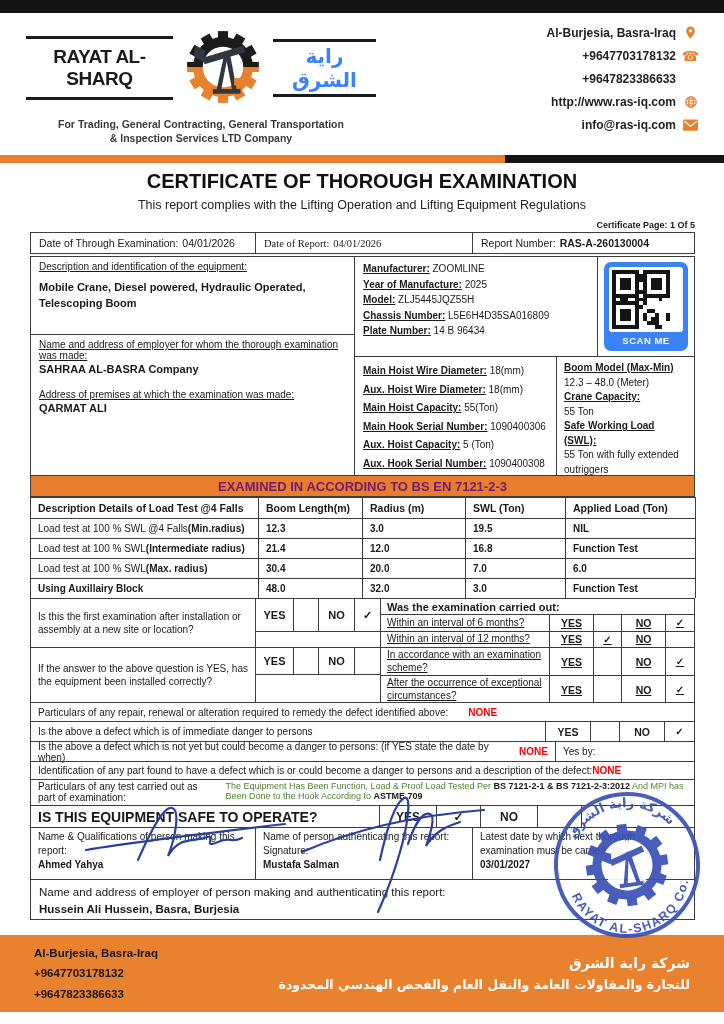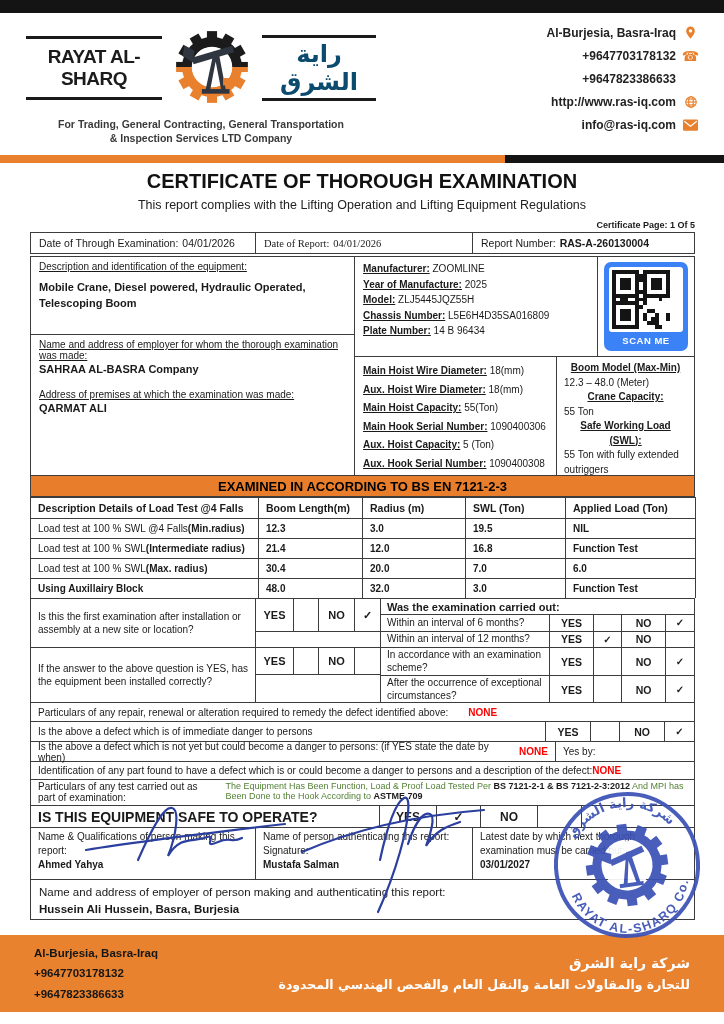--- a/index.html
+++ b/index.html
@@ -6,21 +6,21 @@
   .page{width:724px;height:1024px;position:relative;background:#fff;margin:0 auto;
         font-family:"Liberation Sans",sans-serif;color:#1a1a1a;overflow:hidden;font-size:10px;}
   
   .topbar{height:13px;background:#141414;}
   .header{display:flex;justify-content:space-between;align-items:flex-start;
           height:142px;padding:8px 26px 0 26px;box-sizing:border-box;}
   .logo-block{width:350px;text-align:center;}
   .logo-row{display:flex;align-items:center;justify-content:center;gap:4px;}
   .brand-en{font-weight:bold;font-size:19px;letter-spacing:-.5px;color:#1b1b1b;
             border-top:3px solid #1b1b1b;border-bottom:3px solid #1b1b1b;padding:7px 2px;}
-  .brand-ar{font-family:"DejaVu Sans",sans-serif;direction:rtl;font-weight:bold;font-size:24px;color:#0c4a6e;
+  .brand-ar{font-family:"DejaVu Sans",sans-serif;direction:rtl;font-weight:bold;font-size:20px;color:#3b82f6;
             border-top:3px solid #1b1b1b;border-bottom:3px solid #1b1b1b;padding:2px 2px;}
   .tagline{font-weight:bold;font-size:10.5px;color:#3a3a3a;line-height:1.35;margin-top:2px;}
   .contacts{display:flex;flex-direction:column;align-items:flex-end;gap:9px;margin-top:4px;}
   .contact-line{display:flex;align-items:center;gap:7px;font-weight:bold;font-size:12px;color:#222;}
   .contact-ic{width:15px;display:inline-flex;justify-content:center;}
   .phone-glyph{color:#E8802D;font-size:14px;font-family:"DejaVu Sans",sans-serif;line-height:1;}
   .divider{display:flex;height:8px;}
   .divider .d-orange{width:505px;background:#E8802D;}
   .divider .d-black{flex:1;background:#141414;}
   
@@ -44,31 +44,31 @@
   .mt-left .cell2{height:140px;padding:4px 8px;box-sizing:border-box;}
   .mt-right{width:340px;display:flex;flex-direction:column;}
   .mt-top{display:flex;height:100px;border-bottom:1px solid #3c3c3c;box-sizing:border-box;}
   .mt-manu{width:243px;border-right:1px solid #3c3c3c;box-sizing:border-box;padding:4px 8px;line-height:1.55;}
   .mt-qr{flex:1;display:flex;align-items:center;justify-content:center;}
   .mt-bottom{display:flex;height:118px;}
   .mt-hoist{width:202px;border-right:1px solid #3c3c3c;box-sizing:border-box;padding:5px 8px;line-height:1.85;}
   .mt-boom{flex:1;padding:4px 7px;line-height:1.45;box-sizing:border-box;}
   .desc-bold{font-weight:bold;font-size:11px;line-height:1.45;margin-top:8px;}
   .lbl-ul{text-decoration:underline;font-size:10px;}
-  .lblb{font-weight:bold;text-decoration:underline;text-align:center;}
+  .lblb{font-weight:bold;text-decoration:underline;}
   
   .qr-frame{width:74px;background:#3b82f6;border-radius:7px;padding:5px 5px 3px 5px;}
   .qr-white{background:#fff;border-radius:3px;padding:3px;}
   .qr-grid{display:grid;grid-template-columns:repeat(15,1fr);width:58px;}
   .qm{aspect-ratio:1;}
   .qm.on{background:#141414;}
   .qr-label{color:#fff;font-weight:bold;font-size:9.5px;text-align:center;padding:3px 0 2px 0;letter-spacing:.5px;}
   
   .banner{height:21px;background:#E87E2B;border:1px solid #3c3c3c;border-top:none;display:flex;
-          align-items:center;justify-content:center;font-weight:bold;font-size:13px;color:#000000;box-sizing:border-box;}
+          align-items:center;justify-content:center;font-weight:bold;font-size:13px;color:#701a75;box-sizing:border-box;}
   
   .load-table{border-left:1px solid #3c3c3c;border-bottom:1px solid #3c3c3c;}
   .lt-row{display:grid;grid-template-columns:228px 104px 103px 100px 130px;height:20px;}
   .lt-row.hdr{height:21px;}
   .lt-cell{border-right:1px solid #3c3c3c;border-top:1px solid #3c3c3c;display:flex;align-items:center;
            padding:0 7px;box-sizing:border-box;font-size:10px;}
   .lt-row.hdr .lt-cell{font-weight:bold;font-size:10.5px;}
   .lt-num{font-weight:bold;}
   
   .q-wrap{border:1px solid #3c3c3c;border-top:none;box-sizing:border-box;}
@@ -80,21 +80,21 @@
   .q-mid-cells{display:flex;border-bottom:1px solid #3c3c3c;box-sizing:border-box;}
   .q-mid-cells.h33{height:33px;}
   .q-mid-cells.h27{height:27px;}
   .yn{display:flex;align-items:center;justify-content:center;font-weight:bold;font-size:11px;box-sizing:border-box;}
   .q-mid-cells .yn{border-right:1px solid #3c3c3c;}
   .q-mid-cells .yn:last-child{border-right:none;}
   .w-yes{width:38px;} .w-b1{width:25px;} .w-no{width:36px;} .w-b2{flex:1;}
   .q-right{flex:1;display:flex;flex-direction:column;}
   .q-head{height:16px;display:flex;align-items:center;padding:0 6px;font-weight:bold;font-size:11px;
           border-bottom:1px solid #3c3c3c;box-sizing:border-box;}
-  .sub-row{display:flex;flex:1;border-bottom:1px solid #3c3c3c;box-sizing:border-box;}
+  .sub-row{display:flex;flex:1;border-bottom:1px solid #3c3c3c;box-sizing:border-box;text-decoration:underline;}
   .sub-row:last-child{border-bottom:none;}
   .sub-q{flex:1;display:flex;align-items:center;padding:1px 6px;font-size:10px;line-height:1.25;
          border-right:1px solid #3c3c3c;box-sizing:border-box;}
   .sub-yn{width:44px;display:flex;align-items:center;justify-content:center;font-weight:bold;font-size:10.5px;
           border-right:1px solid #3c3c3c;box-sizing:border-box;}
   .sub-bx{width:28px;display:flex;align-items:center;justify-content:center;font-weight:bold;
           border-right:1px solid #3c3c3c;box-sizing:border-box;}
   .sub-bx:last-child{border-right:none;}
   
   .d-row{border:1px solid #3c3c3c;border-top:none;display:flex;align-items:center;box-sizing:border-box;

